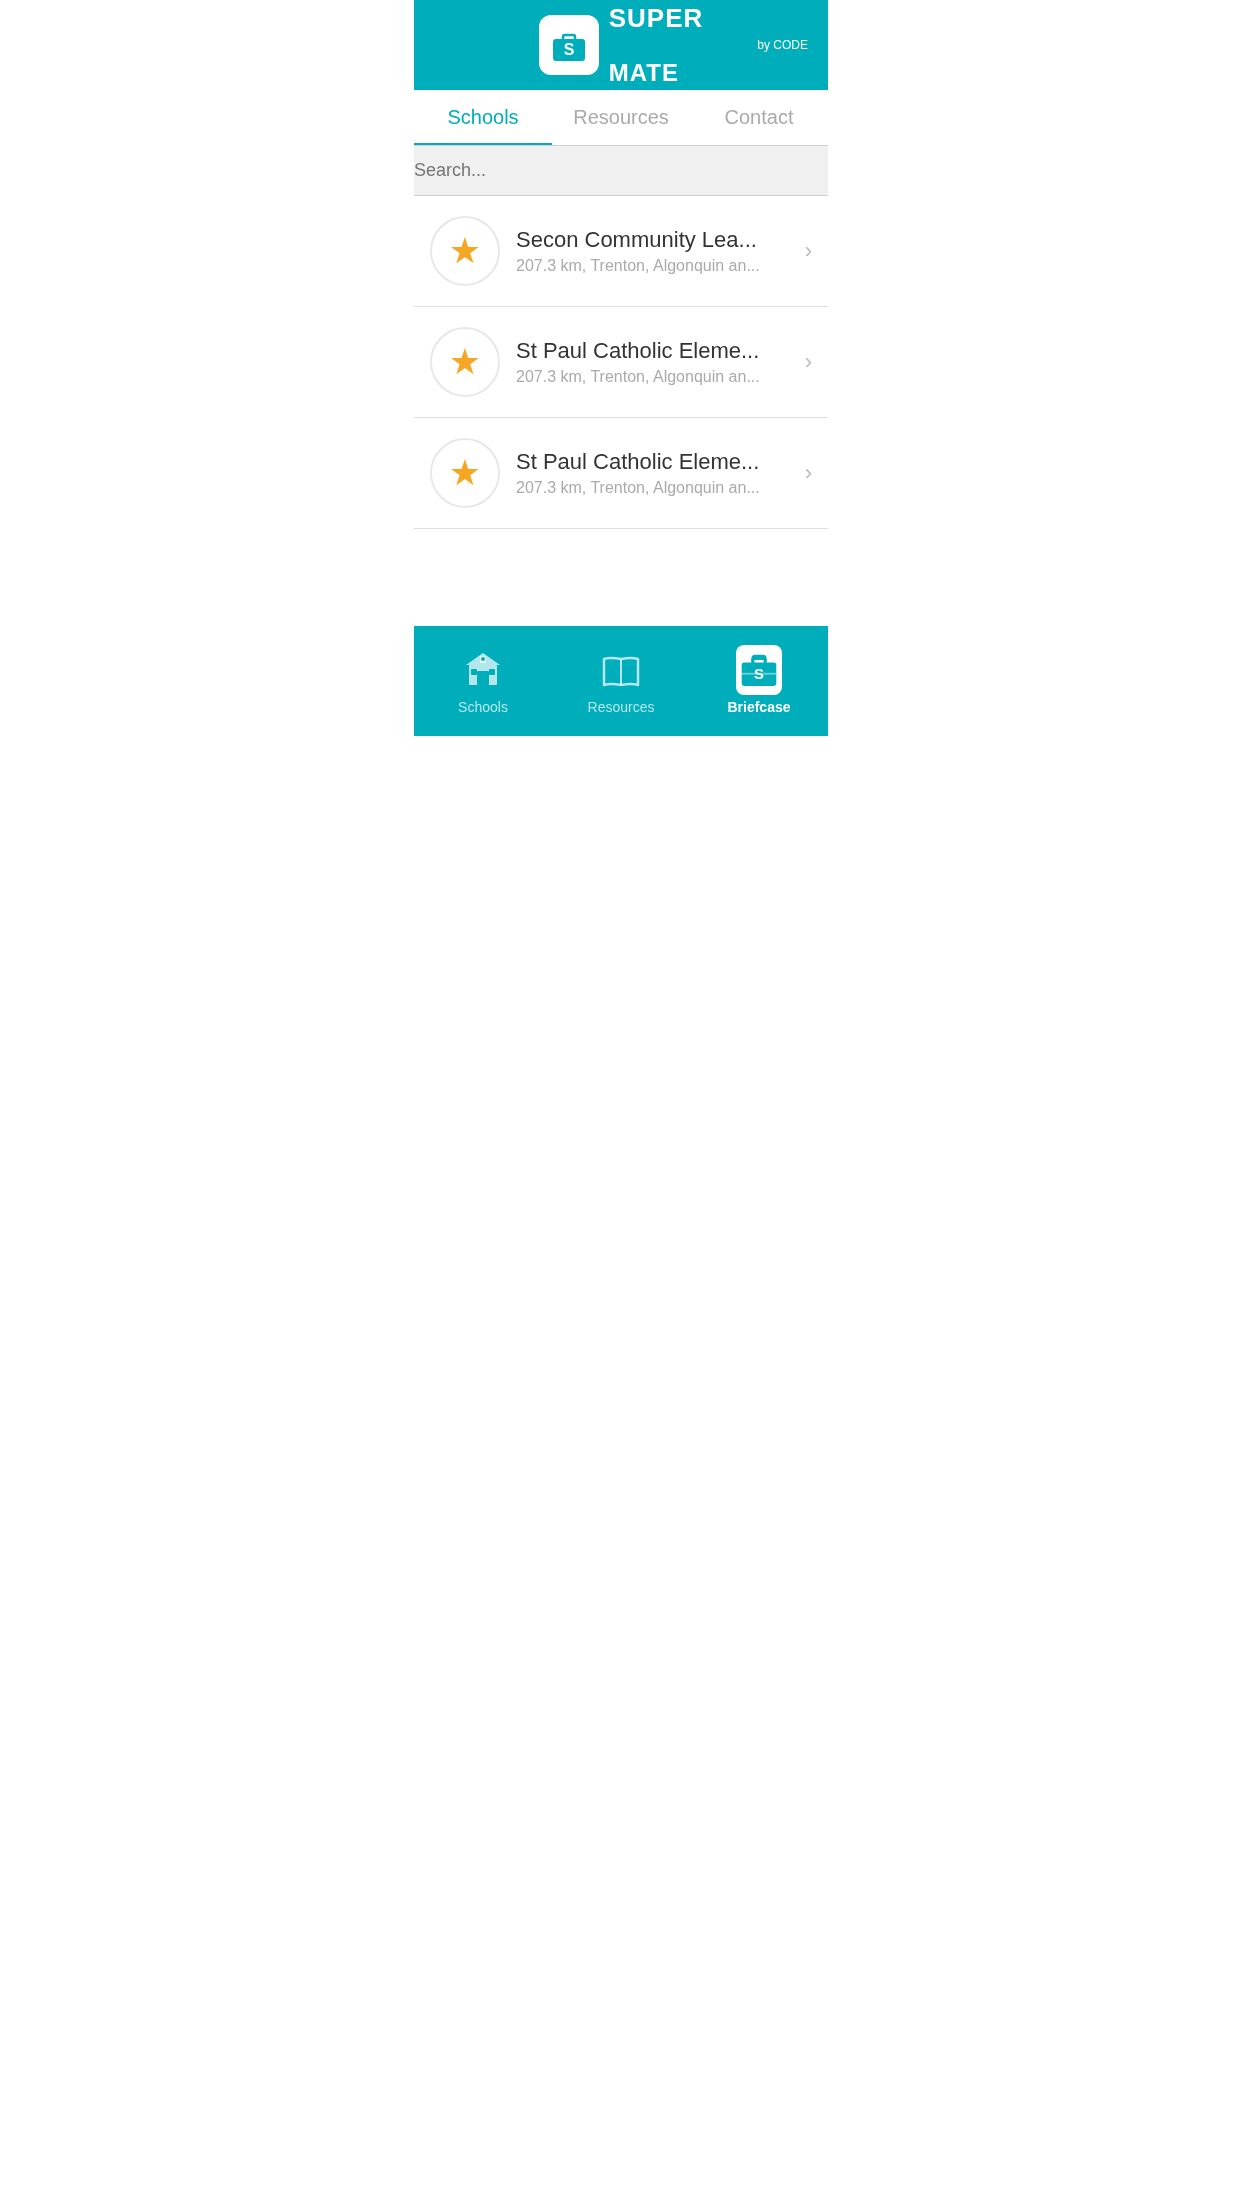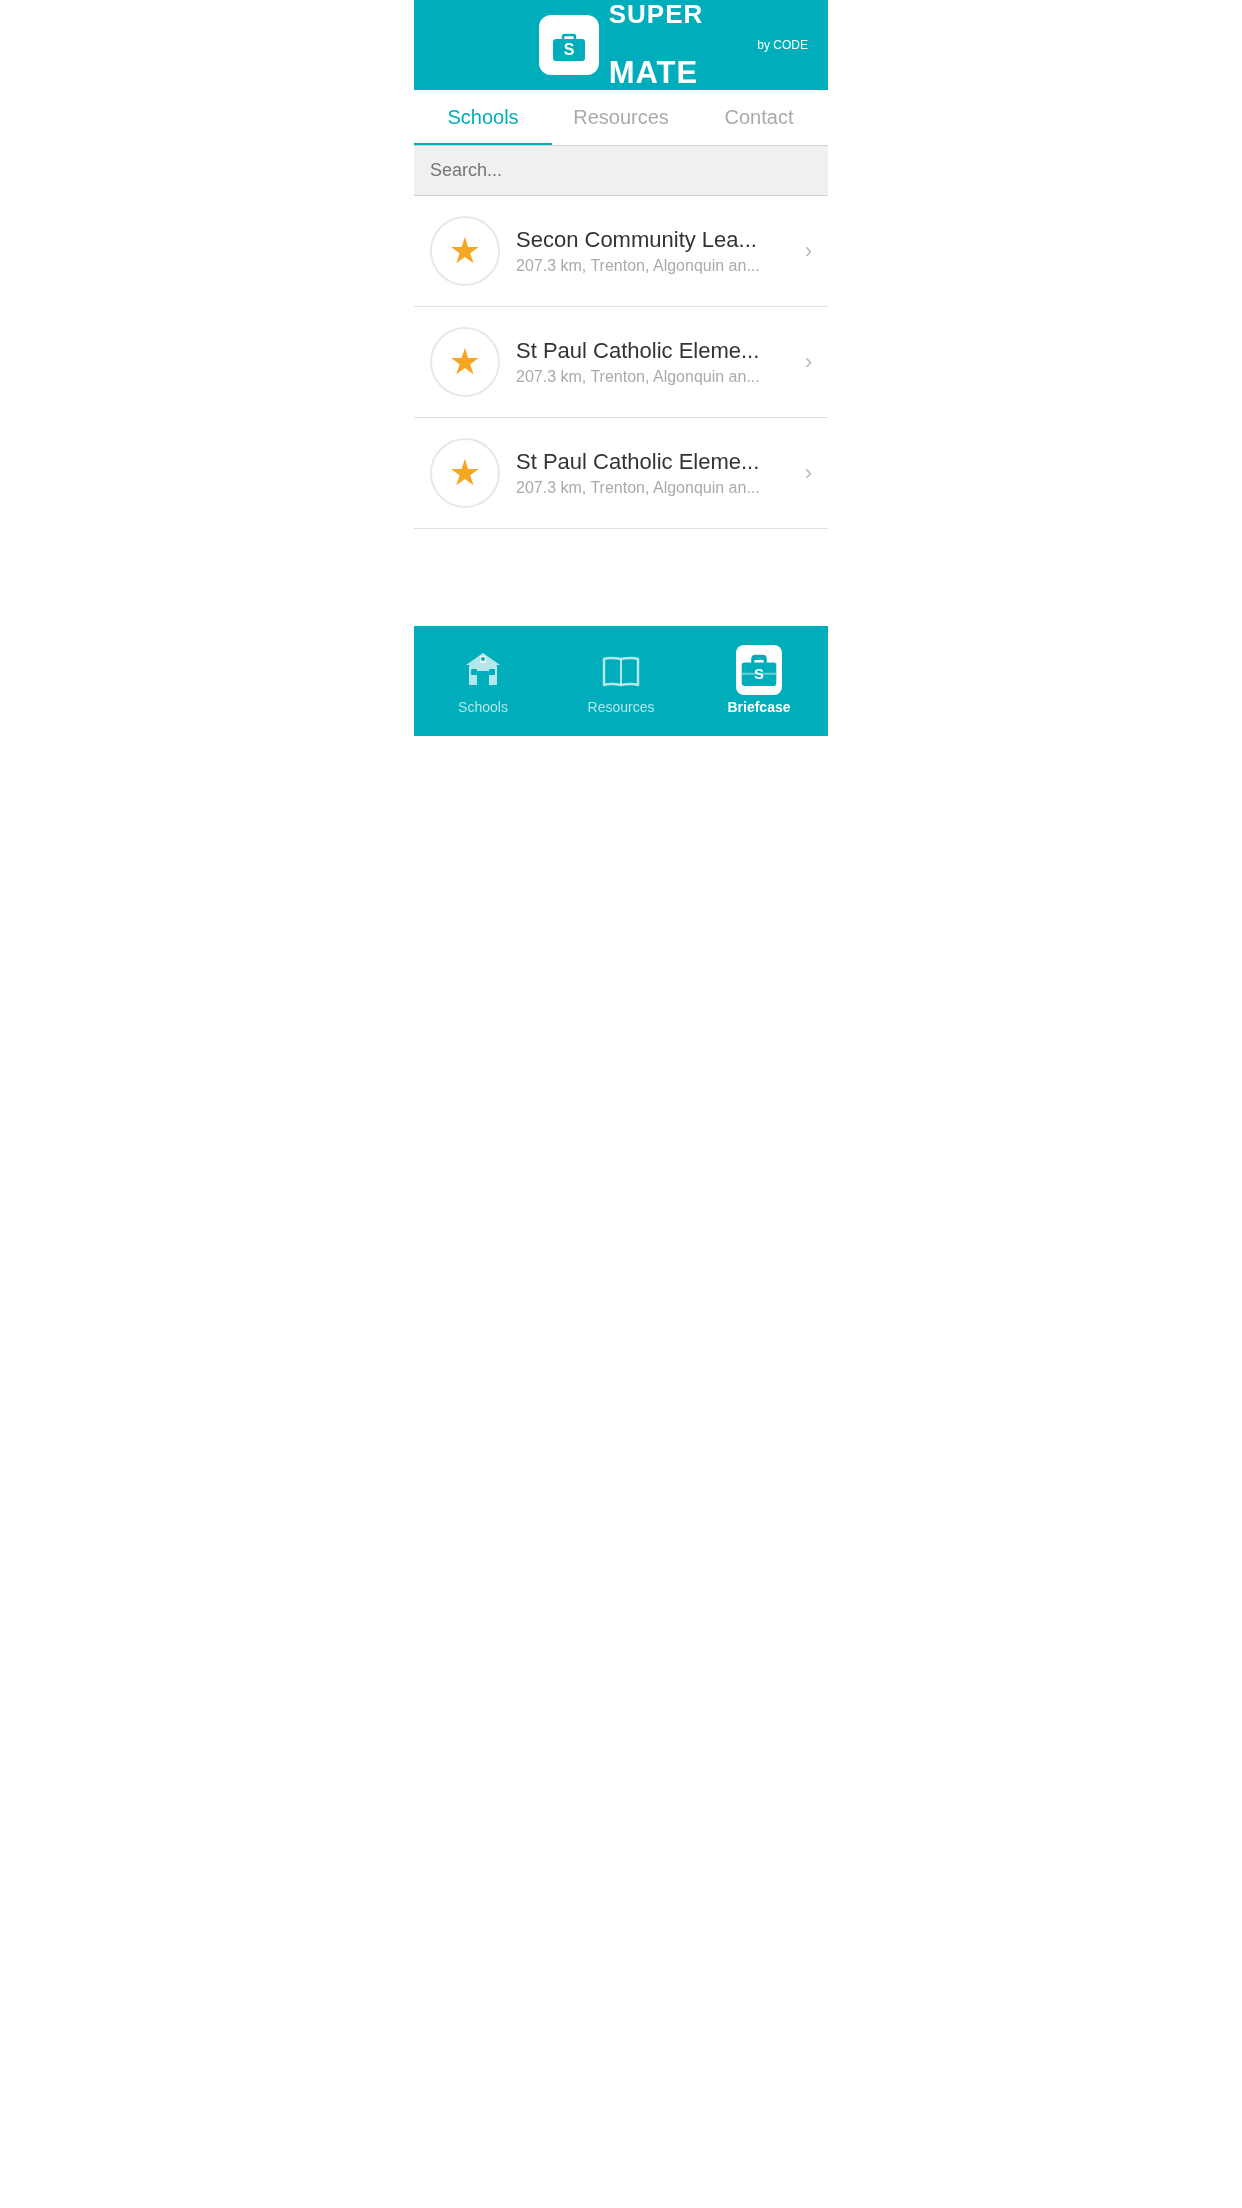--- a/index.html
+++ b/index.html
@@ -61,21 +61,21 @@
 
     .logo-super {
       color: white;
       font-size: 26px;
       font-weight: 800;
       letter-spacing: 1px;
     }
 
     .logo-mate {
       color: white;
-      font-size: 31px;
+      font-size: 24px;
       font-weight: 800;
       letter-spacing: 1px;
     }
 
     .by-code {
       position: absolute;
       right: 20px;
       top: 50%;
       transform: translateY(-50%);
       color: white;
@@ -110,21 +110,21 @@
       bottom: 0;
       left: 0;
       right: 0;
       height: 2px;
       background: #00AEBB;
     }
 
     
     .search-container {
       background: #f0f0f0;
-      padding: 14px 16px;
+      padding: 14px 0;
       border-bottom: 1px solid #d0d0d0;
     }
 
     .search-input {
       width: 100%;
       background: transparent;
       border: none;
       outline: none;
       font-size: 18px;
       color: #aaaaaa;

